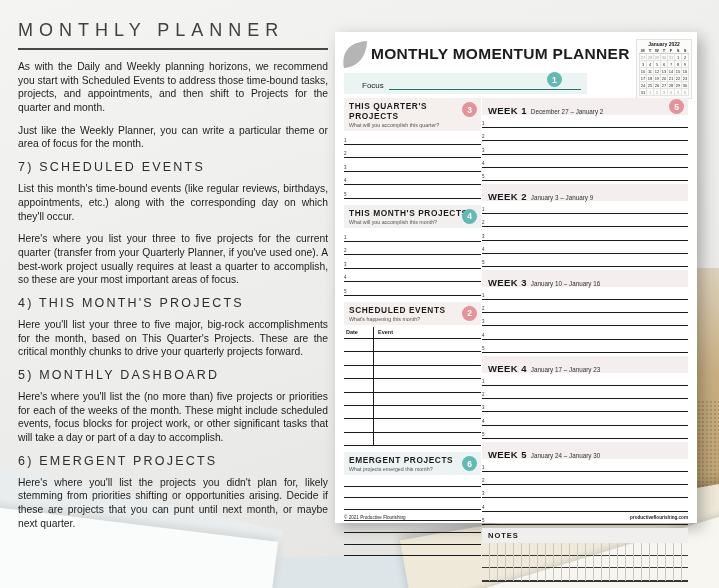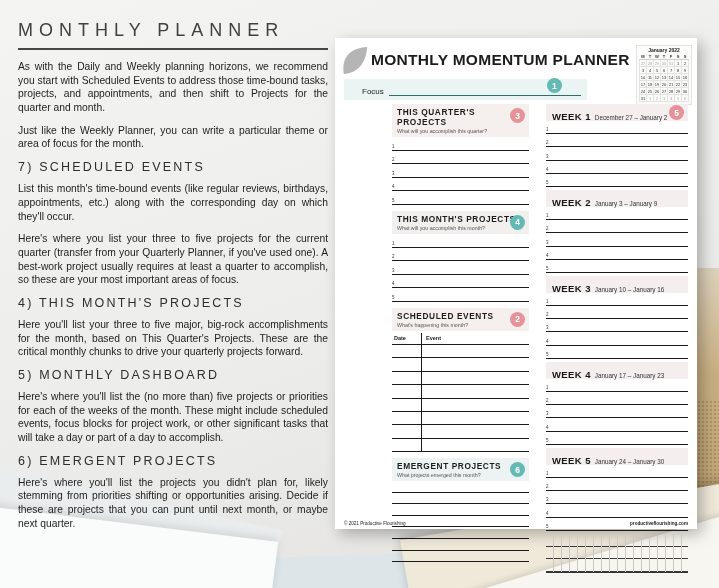--- a/index.html
+++ b/index.html
@@ -24,21 +24,21 @@
     transform:rotate(13deg);}
   .decor-paper-left2{left:-30px;bottom:-85px;width:300px;height:150px;background:#fafbfb;
     transform:rotate(7deg);box-shadow:0 -3px 9px rgba(0,0,0,.10);}
   
   .left-col{position:absolute;left:18px;top:20px;width:310px;z-index:2;color:#1f1f1f;}
   .page-title{margin:0;font-size:18px;font-weight:300;letter-spacing:6px;color:#404040;}
   .title-rule{border:0;border-top:2px solid #474747;margin:7px 0 10px 0;}
   .intro,.sec-body{font-size:10.3px;line-height:1.33;text-align:justify;margin:8px 0 9px 0;color:#1d1d1d;}
   .sec-head{font-size:12.5px;font-weight:400;letter-spacing:2.2px;color:#2e2e2e;margin:2px 0 2px 0;}
   
-  .planner{position:absolute;left:335px;top:38px;width:362px;height:491px;background:#ffffff;
+  .planner{position:absolute;left:335px;top:32px;width:362px;height:491px;background:#ffffff;
     z-index:4;box-shadow:5px 5px 14px rgba(0,0,0,.28);}
   .leaf{position:absolute;left:6px;top:8px;width:28px;height:30px;}
   .planner-title{position:absolute;left:36px;top:13px;margin:0;font-size:15.5px;font-weight:700;
     letter-spacing:.3px;color:#1c1c1c;white-space:nowrap;}
   
   .minical{position:absolute;right:5px;top:7px;width:56px;background:#fbfbfa;border:1px solid #e2e2e0;
     padding:1px 2px 2px 2px;box-sizing:border-box;}
   .minical-title{font-size:5px;font-weight:700;text-align:center;color:#222;margin-bottom:1px;}
   .minical table{border-collapse:collapse;width:100%;}
   .minical th{font-size:4px;font-weight:700;color:#333;border-bottom:1px solid #cfcfcd;padding:0;}
@@ -49,21 +49,21 @@
     display:flex;align-items:flex-end;padding:0 6px 4px 18px;box-sizing:border-box;}
   .focus-label{font-size:8px;color:#222;margin-right:5px;}
   .focus-line{flex:1;border-bottom:1.6px solid #2e6e6b;height:10px;position:relative;}
   .focus-line .badge{position:absolute;left:158px;top:-7px;}
   
   .badge{width:15px;height:15px;border-radius:50%;color:#fff;font-size:8.5px;font-weight:700;
     display:flex;align-items:center;justify-content:center;box-sizing:border-box;}
   .badge.pink{background:var(--pink,#e5929a);}
   .badge.teal{background:var(--teal,#63b9b4);}
   
-  .p-cols{position:absolute;left:9px;top:66px;right:9px;bottom:13px;display:flex;gap:17px;margin-left:48px;}
+  .p-cols{position:absolute;left:9px;top:66px;right:9px;bottom:13px;display:flex;gap:1px;}
   .pl{width:137px;flex:none;}
   .pr{flex:1;min-width:0;}
   .psec{margin-bottom:6px;}
   .shead{position:relative;padding:3px 5px 3px 5px;}
   .shead.tint-pink{background:#f5efee;}
   .shead.tint-gray{background:#f1f0ef;}
   .shead.tint-teal{background:#edf3f2;}
   .shead .t{font-size:8.3px;font-weight:700;letter-spacing:.6px;color:#1c1c1c;display:block;}
   .shead .s{font-size:5.3px;color:#555;display:block;margin-top:1px;}
   .shead .badge{position:absolute;right:4px;top:4px;}
@@ -469,20 +469,21 @@
                 <div class="nline">
                   <span class="num">4</span>
                 </div>
                 <div class="nline">
                   <span class="num">5</span>
                 </div>
               </div>
     </div>
   </div>
         <div class="notes">
+          <div class="notes-head">NOTES</div>
           <div class="notes-grid"></div>
         </div>
       </div>
     </div>
 
     <div class="pfoot-l">© 2021 Productive Flourishing</div>
     <div class="pfoot-r">productiveflourishing.com</div>
   </div>
 
 </div>

